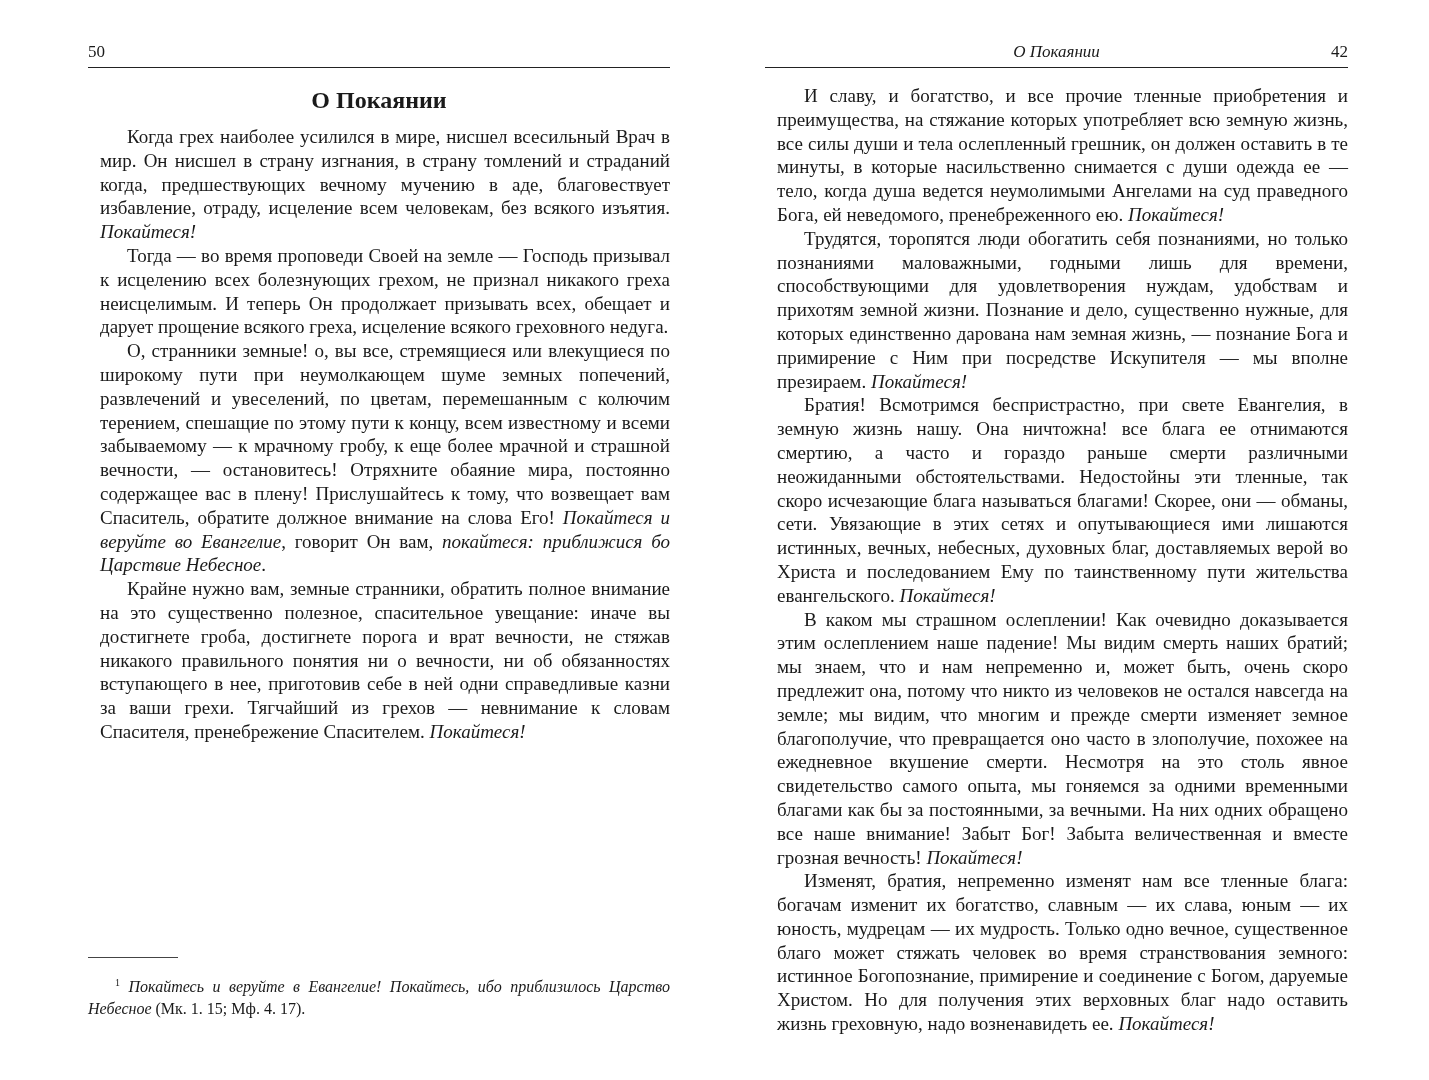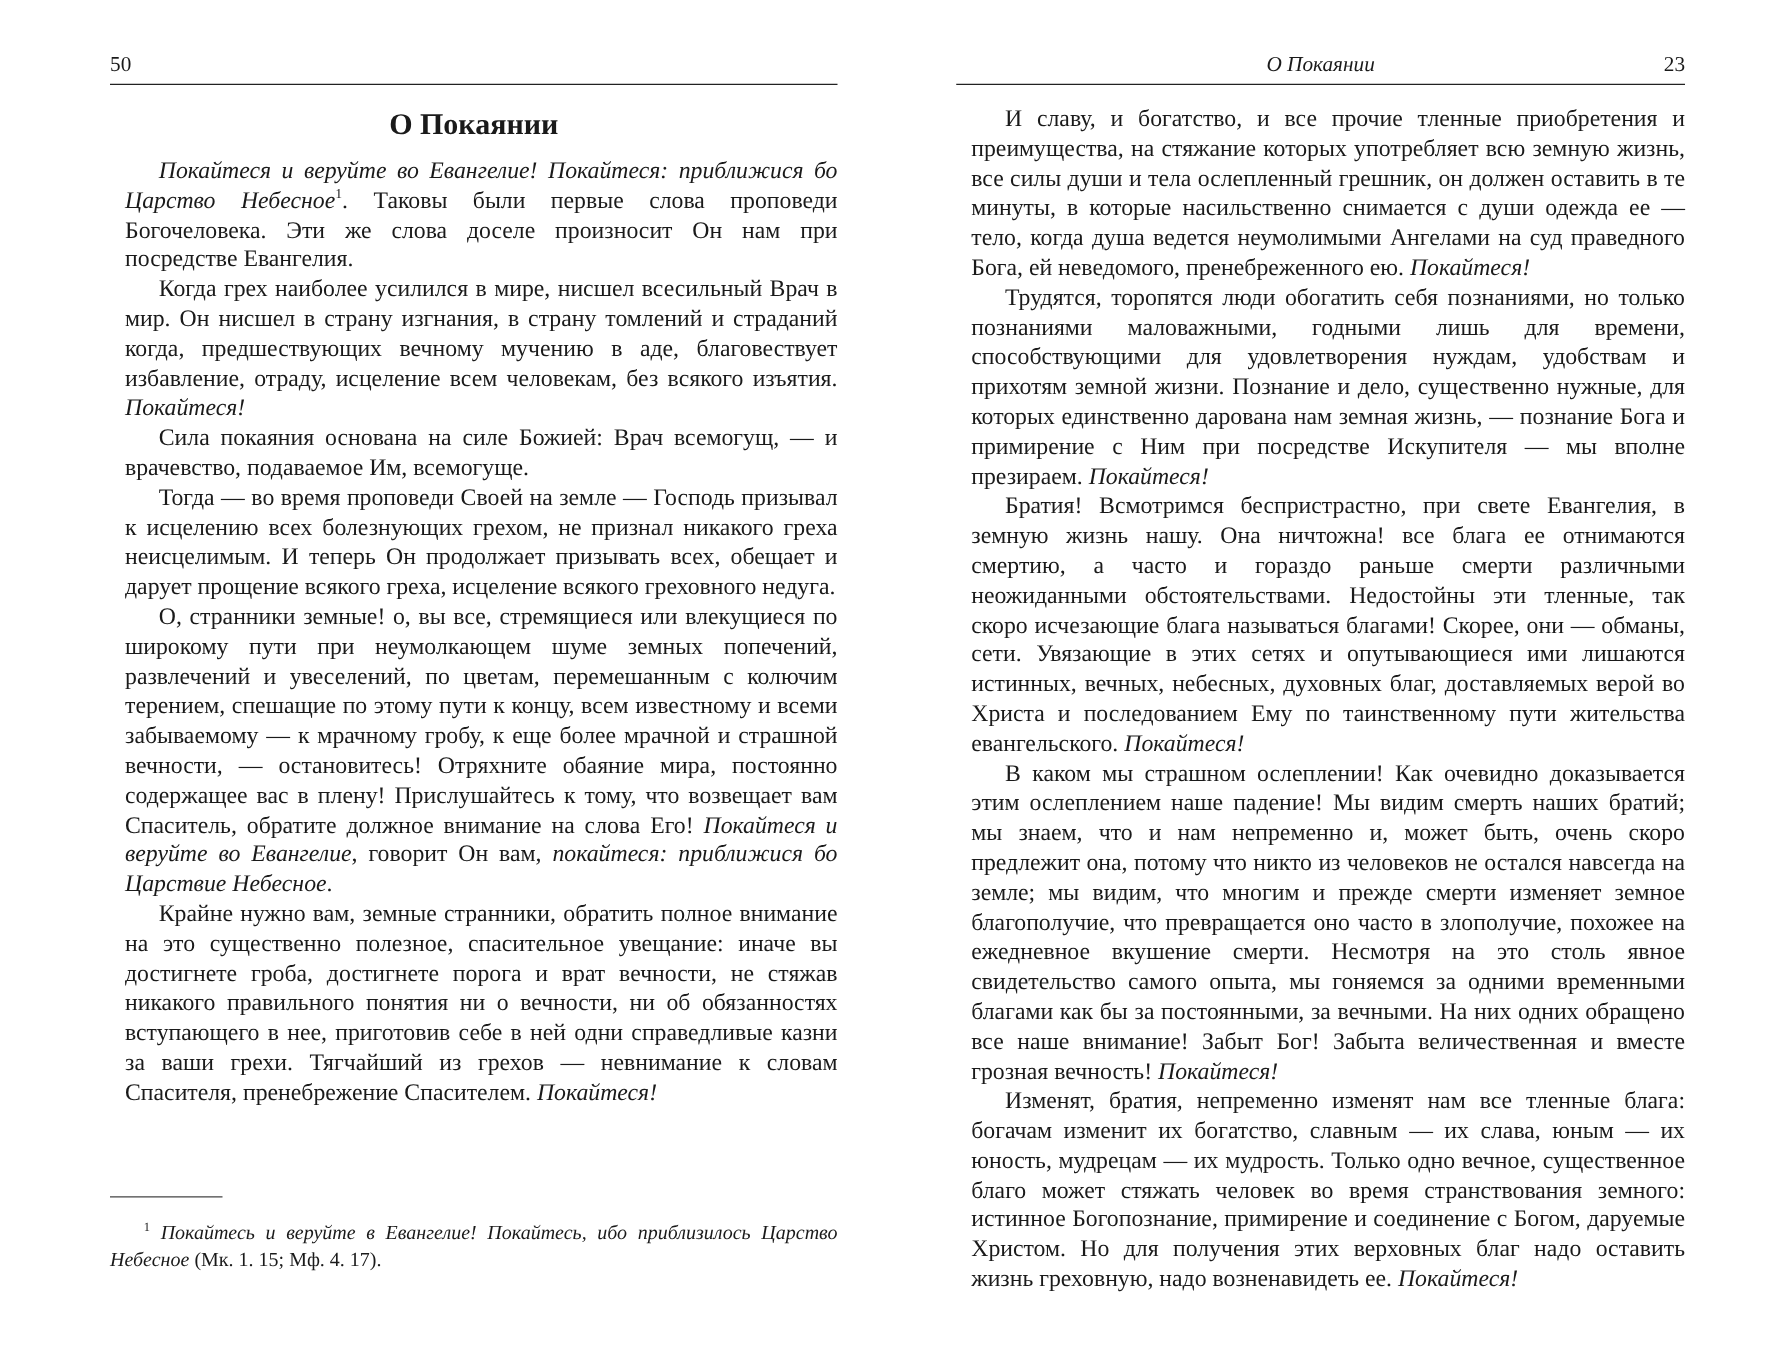--- a/index.html
+++ b/index.html
@@ -34,35 +34,33 @@
 </head>
 <body>
 
 <div class="page left">
   <div class="running-head">
     <span class="folio">50</span>
   </div>
   <div class="rule"></div>
   <div class="chapter-title">О Покаянии</div>
   <div class="body">
-      <p><em>Покайтеся и веруйте во Евангелие! Покайтеся: приближися бо Царство Небесное</em><sup>1</sup><span>. Таковы были первые слова проповеди Богочеловека. Эти же слова доселе произносит Он нам при посредстве Евангелия.</span></p>
       <p><span>Когда грех наиболее усилился в мире, нисшел всесильный Врач в мир. Он нисшел в страну изгнания, в страну томлений и страданий когда, предшествующих вечному мучению в аде, благовествует избавление, отраду, исцеление всем человекам, без всякого изъятия. </span><em>Покайтеся!</em></p>
-      <p><span>Сила покаяния основана на силе Божией: Врач всемогущ, — и врачевство, подаваемое Им, всемогуще.</span></p>
       <p><span>Тогда — во время проповеди Своей на земле — Господь призывал к исцелению всех болезнующих грехом, не признал никакого греха неисцелимым. И теперь Он продолжает призывать всех, обещает и дарует прощение всякого греха, исцеление всякого греховного недуга.</span></p>
       <p><span>О, странники земные! о, вы все, стремящиеся или влекущиеся по широкому пути при неумолкающем шуме земных попечений, развлечений и увеселений, по цветам, перемешанным с колючим терением, спешащие по этому пути к концу, всем известному и всеми забываемому — к мрачному гробу, к еще более мрачной и страшной вечности, — остановитесь! Отряхните обаяние мира, постоянно содержащее вас в плену! Прислушайтесь к тому, что возвещает вам Спаситель, обратите должное внимание на слова Его! </span><em>Покайтеся и веруйте во Евангелие</em><span>, говорит Он вам, </span><em>покайтеся: приближися бо Царствие Небесное</em><span>.</span></p>
       <p><span>Крайне нужно вам, земные странники, обратить полное внимание на это существенно полезное, спасительное увещание: иначе вы достигнете гроба, достигнете порога и врат вечности, не стяжав никакого правильного понятия ни о вечности, ни об обязанностях вступающего в нее, приготовив себе в ней одни справедливые казни за ваши грехи. Тягчайший из грехов — невнимание к словам Спасителя, пренебрежение Спасителем. </span><em>Покайтеся!</em></p>
     </div>
   <div class="fn-rule"></div>
   <div class="fn"><sup>1</sup><span> </span><em>Покайтесь и веруйте в Евангелие! Покайтесь, ибо приблизилось Царство Небесное</em><span> (Мк. 1. 15; Мф. 4. 17).</span></div>
 </div>
 
 <div class="page right">
   <div class="running-head">
     <span class="rh-title">О Покаянии</span>
-    <span class="folio">23</span>
+    <span class="folio">42</span>
   </div>
   <div class="rule"></div>
   <div class="body">
       <p><span>И славу, и богатство, и все прочие тленные приобретения и преимущества, на стяжание которых употребляет всю земную жизнь, все силы души и тела ослепленный грешник, он должен оставить в те минуты, в которые насильственно снимается с души одежда ее — тело, когда душа ведется неумолимыми Ангелами на суд праведного Бога, ей неведомого, пренебреженного ею. </span><em>Покайтеся!</em></p>
       <p><span>Трудятся, торопятся люди обогатить себя познаниями, но только познаниями маловажными, годными лишь для времени, способствующими для удовлетворения нуждам, удобствам и прихотям земной жизни. Познание и дело, существенно нужные, для которых единственно дарована нам земная жизнь, — познание Бога и примирение с Ним при посредстве Искупителя — мы вполне презираем. </span><em>Покайтеся!</em></p>
       <p><span>Братия! Всмотримся беспристрастно, при свете Евангелия, в земную жизнь нашу. Она ничтожна! все блага ее отнимаются смертию, а часто и гораздо раньше смерти различными неожиданными обстоятельствами. Недостойны эти тленные, так скоро исчезающие блага называться благами! Скорее, они — обманы, сети. Увязающие в этих сетях и опутывающиеся ими лишаются истинных, вечных, небесных, духовных благ, доставляемых верой во Христа и последованием Ему по таинственному пути жительства евангельского. </span><em>Покайтеся!</em></p>
       <p><span>В каком мы страшном ослеплении! Как очевидно доказывается этим ослеплением наше падение! Мы видим смерть наших братий; мы знаем, что и нам непременно и, может быть, очень скоро предлежит она, потому что никто из человеков не остался навсегда на земле; мы видим, что многим и прежде смерти изменяет земное благополучие, что превращается оно часто в злополучие, похожее на ежедневное вкушение смерти. Несмотря на это столь явное свидетельство самого опыта, мы гоняемся за одними временными благами как бы за постоянными, за вечными. На них одних обращено все наше внимание! Забыт Бог! Забыта величественная и вместе грозная вечность! </span><em>Покайтеся!</em></p>
       <p><span>Изменят, братия, непременно изменят нам все тленные блага: богачам изменит их богатство, славным — их слава, юным — их юность, мудрецам — их мудрость. Только одно вечное, существенное благо может стяжать человек во время странствования земного: истинное Богопознание, примирение и соединение с Богом, даруемые Христом. Но для получения этих верховных благ надо оставить жизнь греховную, надо возненавидеть ее. </span><em>Покайтеся!</em></p>
     </div>
 </div>

